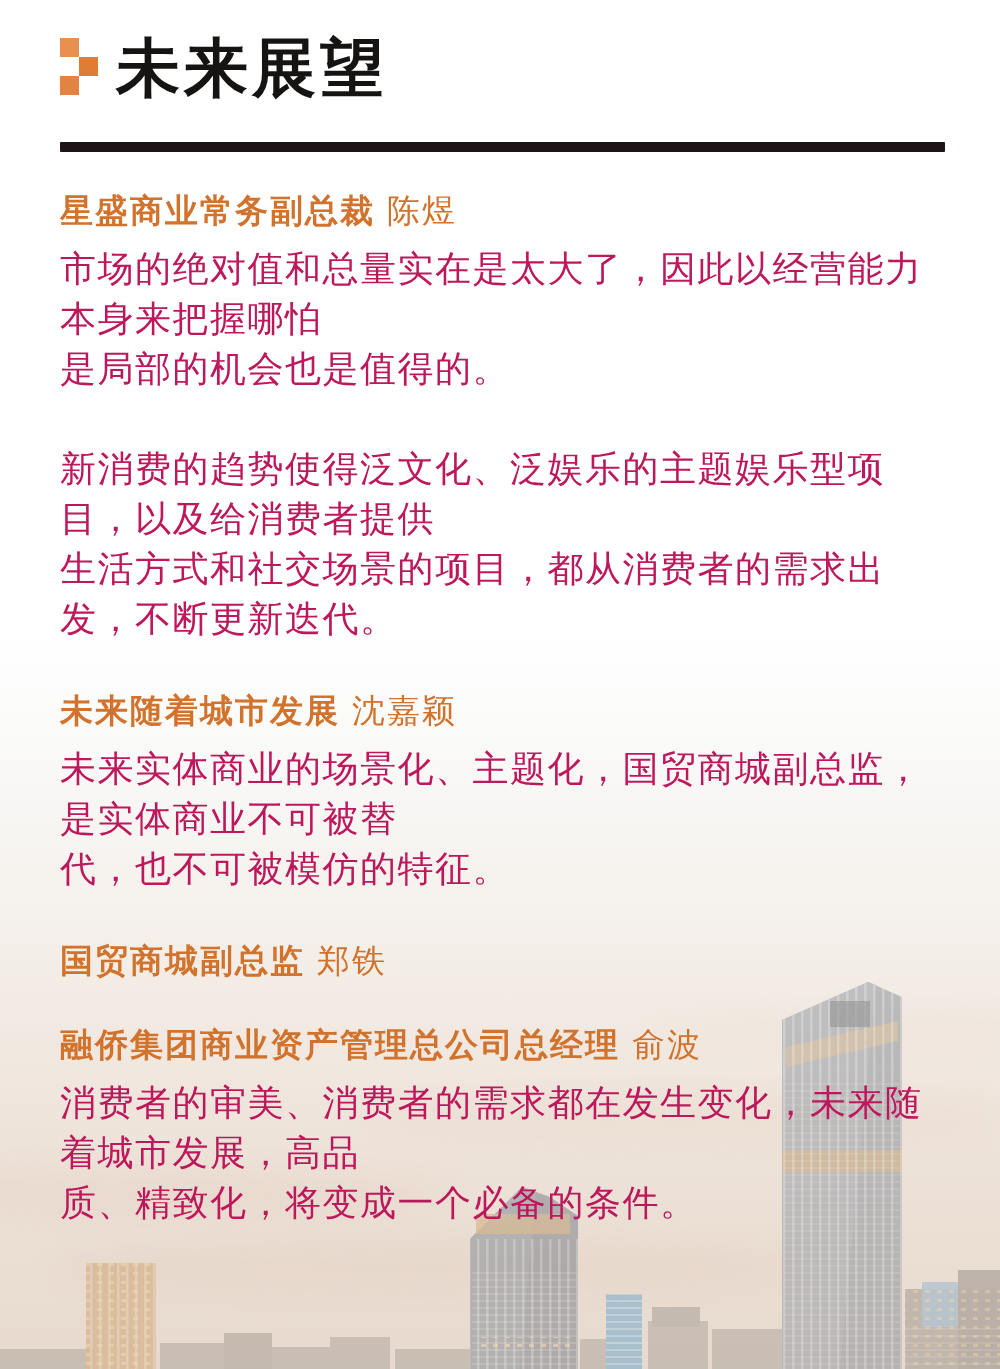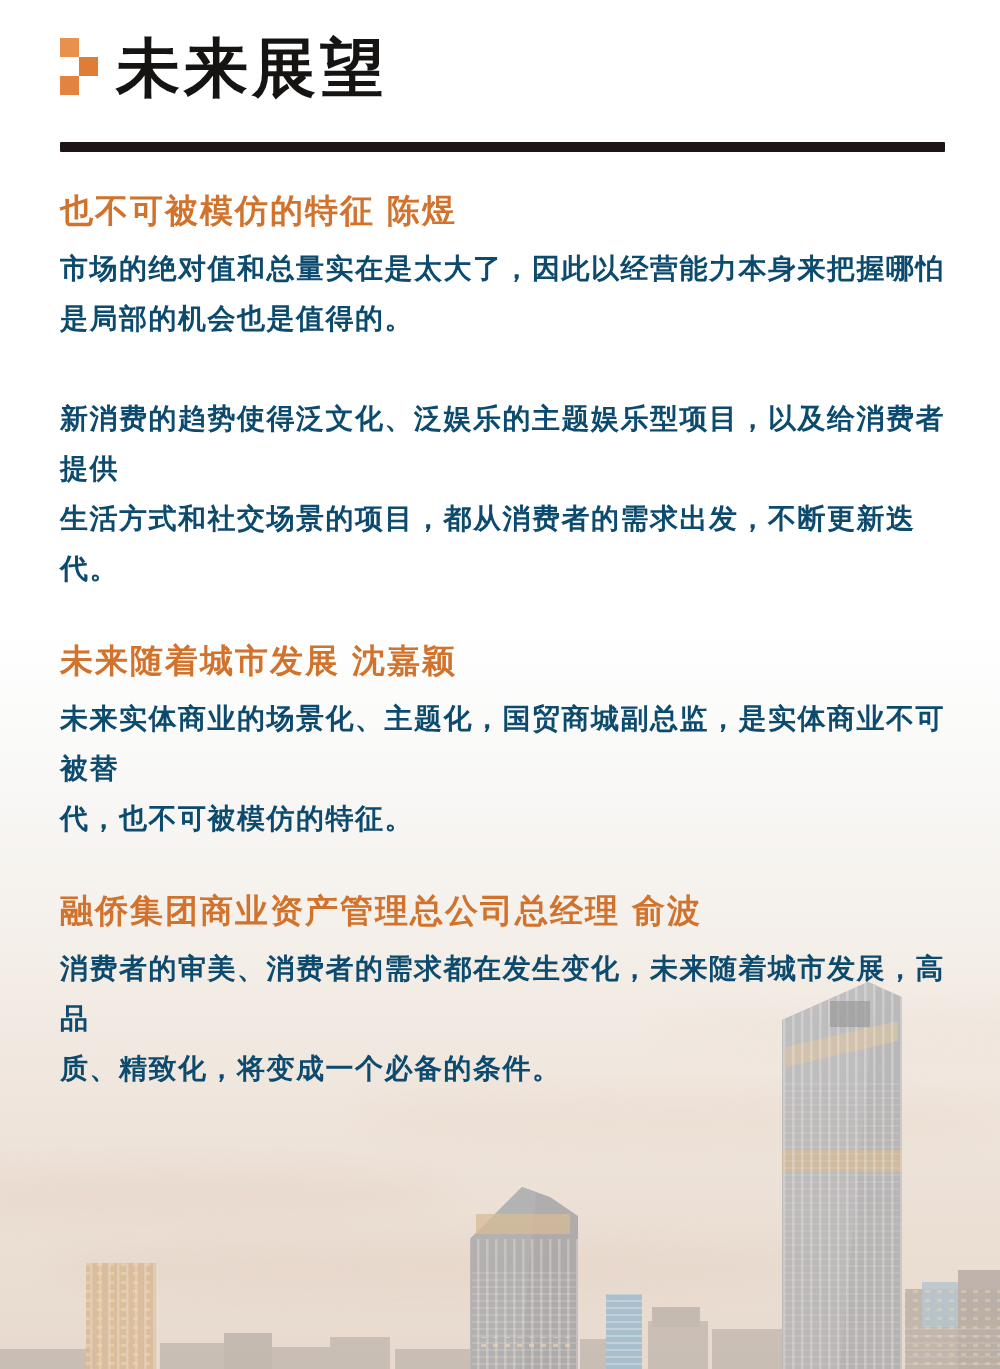--- a/index.html
+++ b/index.html
@@ -61,29 +61,29 @@
   .sections { margin-top: 42px; }
   .section { margin-bottom: 50px; }
 
   .section h2 {
     font-size: 33px;
     line-height: 34px;
     letter-spacing: 2px;
     font-weight: 600;
     color: #d2732d;
   }
-  .section h2 .name { font-weight: 700; margin-left: 12px; }
+  .section h2 .name { font-weight: 400; margin-left: 12px; }
 
   .quote {
     margin-top: 16px;
-    font-size: 28px;
+    font-size: 36px;
     line-height: 50px;
     letter-spacing: 1.5px;
-    font-weight: 700;
-    color: #0c4a6e;
+    font-weight: 400;
+    color: #be185d;
     white-space: pre-line;
   }
 </style>
 </head>
 <body>
 
 <div class="page">
 
   <div class="photo-bg">
     <svg width="1000" height="720" viewBox="0 0 1000 720" xmlns="http://www.w3.org/2000/svg">
@@ -174,37 +174,38 @@
         <span class="sq sq3"></span>
       </div>
       <h1 class="page-title">未来展望</h1>
     </div>
 
     <div class="divider"></div>
 
     <div class="sections">
 
       <div class="section">
-        <h2><span class="role">也不可被模仿的特征</span><span class="name">陈煜</span></h2>
+        <h2><span class="role">星盛商业常务副总裁</span><span class="name">陈煜</span></h2>
         <p class="quote">市场的绝对值和总量实在是太大了，因此以经营能力本身来把握哪怕
 是局部的机会也是值得的。</p>
       </div>
 
       <div class="section">
         <p class="quote">新消费的趋势使得泛文化、泛娱乐的主题娱乐型项目，以及给消费者提供
 生活方式和社交场景的项目，都从消费者的需求出发，不断更新迭代。</p>
       </div>
 
       <div class="section">
         <h2><span class="role">未来随着城市发展</span><span class="name">沈嘉颖</span></h2>
         <p class="quote">未来实体商业的场景化、主题化，国贸商城副总监，是实体商业不可被替
 代，也不可被模仿的特征。</p>
       </div>
 
       <div class="section">
+        <h2><span class="role">国贸商城副总监</span><span class="name">郑铁</span></h2>
       </div>
 
       <div class="section">
         <h2><span class="role">融侨集团商业资产管理总公司总经理</span><span class="name">俞波</span></h2>
         <p class="quote">消费者的审美、消费者的需求都在发生变化，未来随着城市发展，高品
 质、精致化，将变成一个必备的条件。</p>
       </div>
 
     </div>
   </div>

